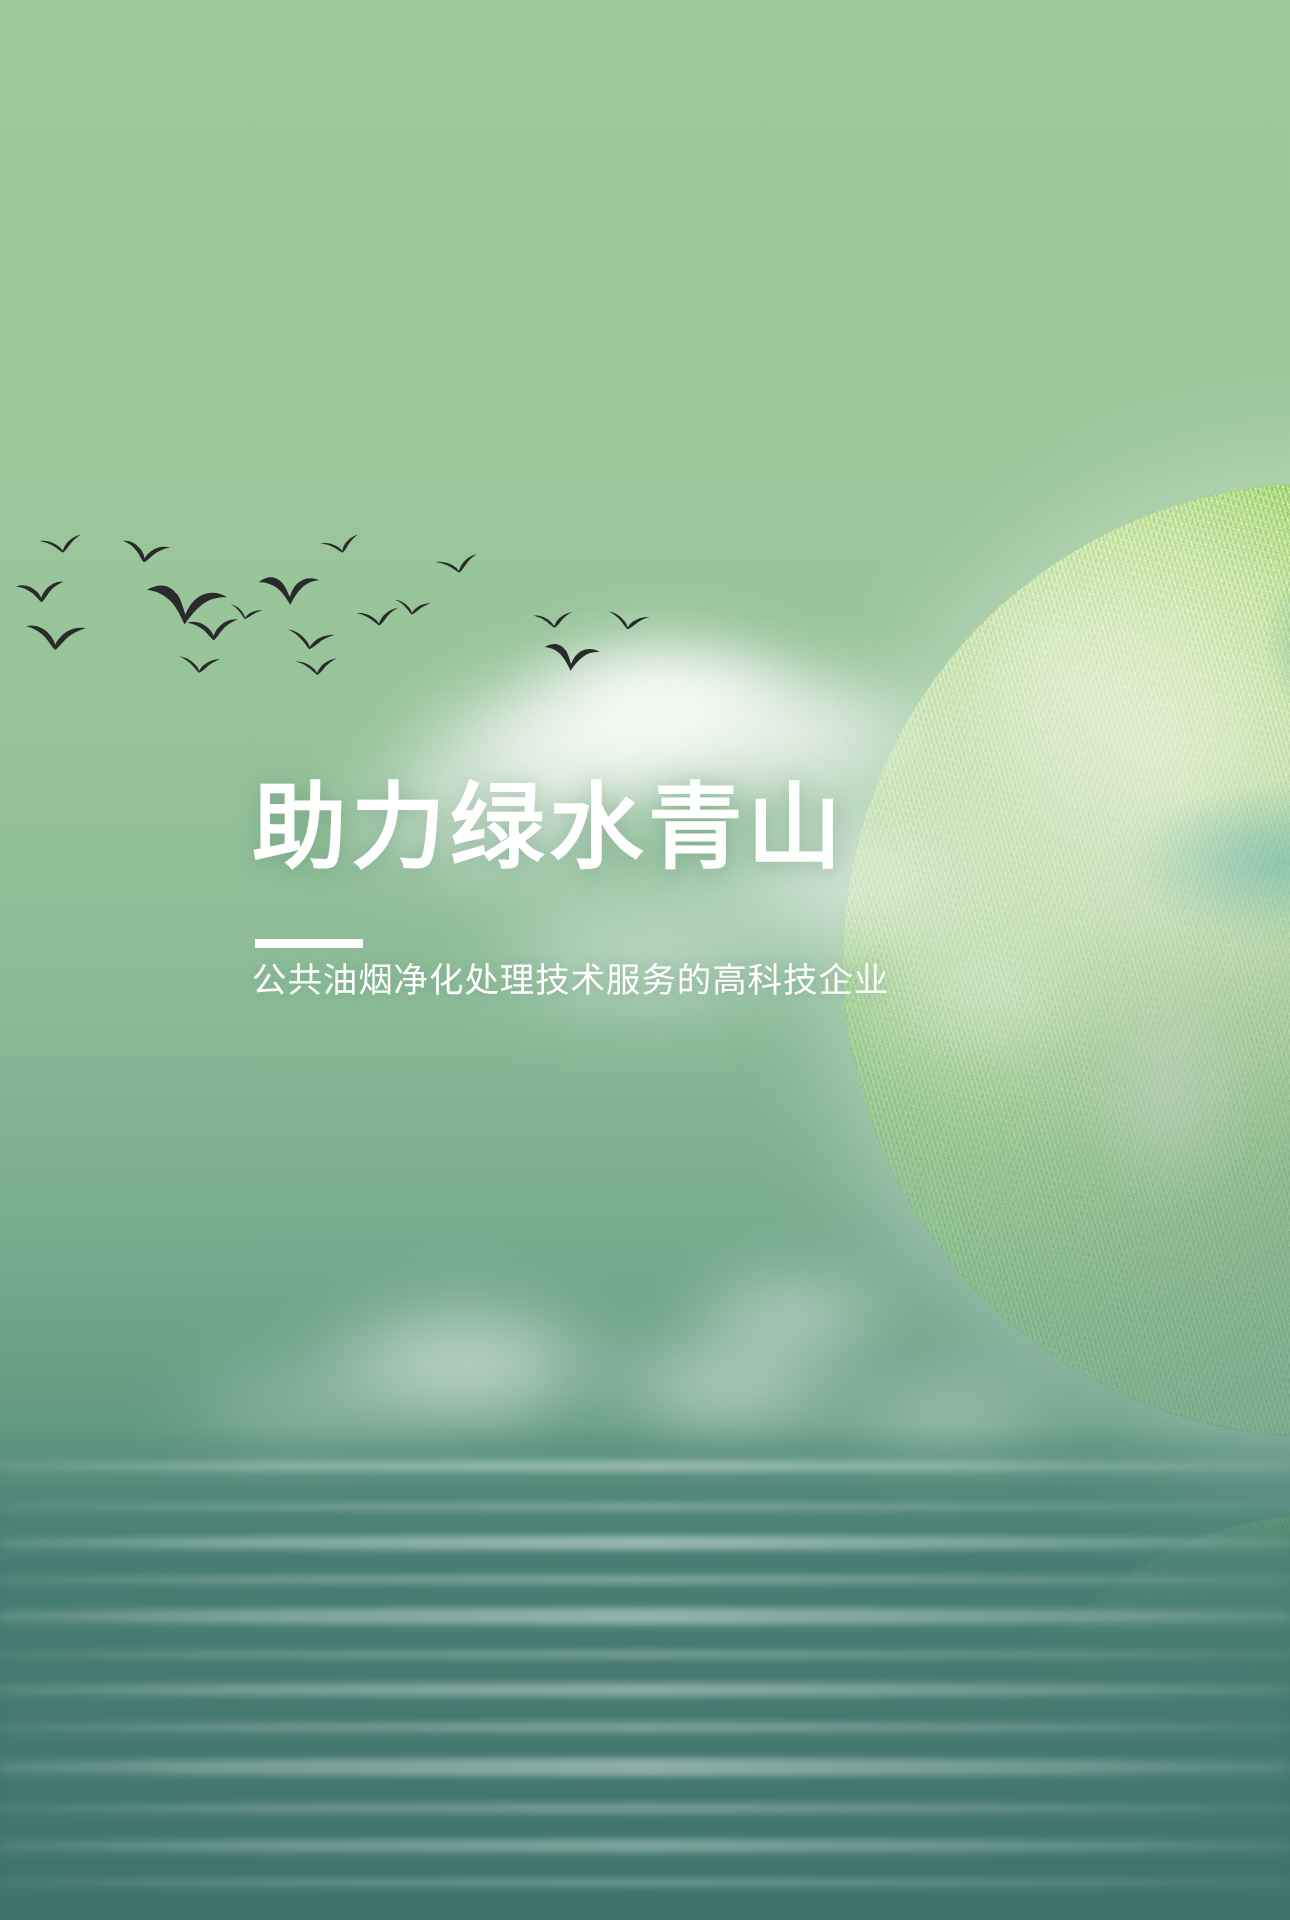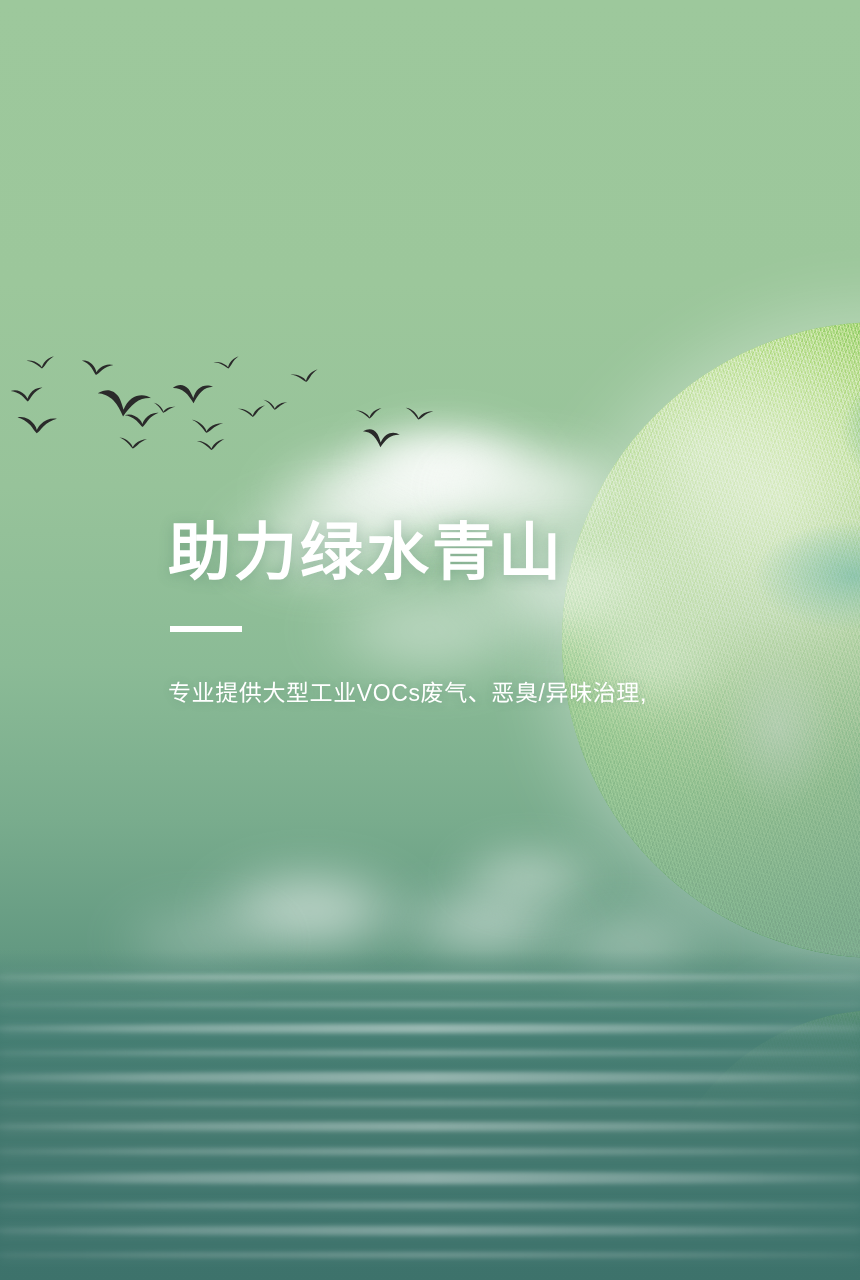--- a/index.html
+++ b/index.html
@@ -265,16 +265,16 @@
       <div class="wave" style="top: 252px; height: 7px; opacity: 0.3;"></div>
       <div class="waveband" style="top: 272px; height: 19px; opacity: 0.252;"></div>
       <div class="wave" style="top: 276px; height: 9px; opacity: 0.36;"></div>
       <div class="waveband" style="top: 298px; height: 16px; opacity: 0.182;"></div>
       <div class="wave" style="top: 302px; height: 6px; opacity: 0.26;"></div>
     </div>
 
   <div class="copy">
     <div class="headline">助力绿水青山</div>
     <div class="divider"></div>
-    <div class="sub">专业提供大型工业VOCs废气、恶臭/异味治理,</div>
+    <div class="sub" style="margin-top:0">公共油烟净化处理技术服务的高科技企业</div>
   </div>
 
 </div>
 
 </body></html>

